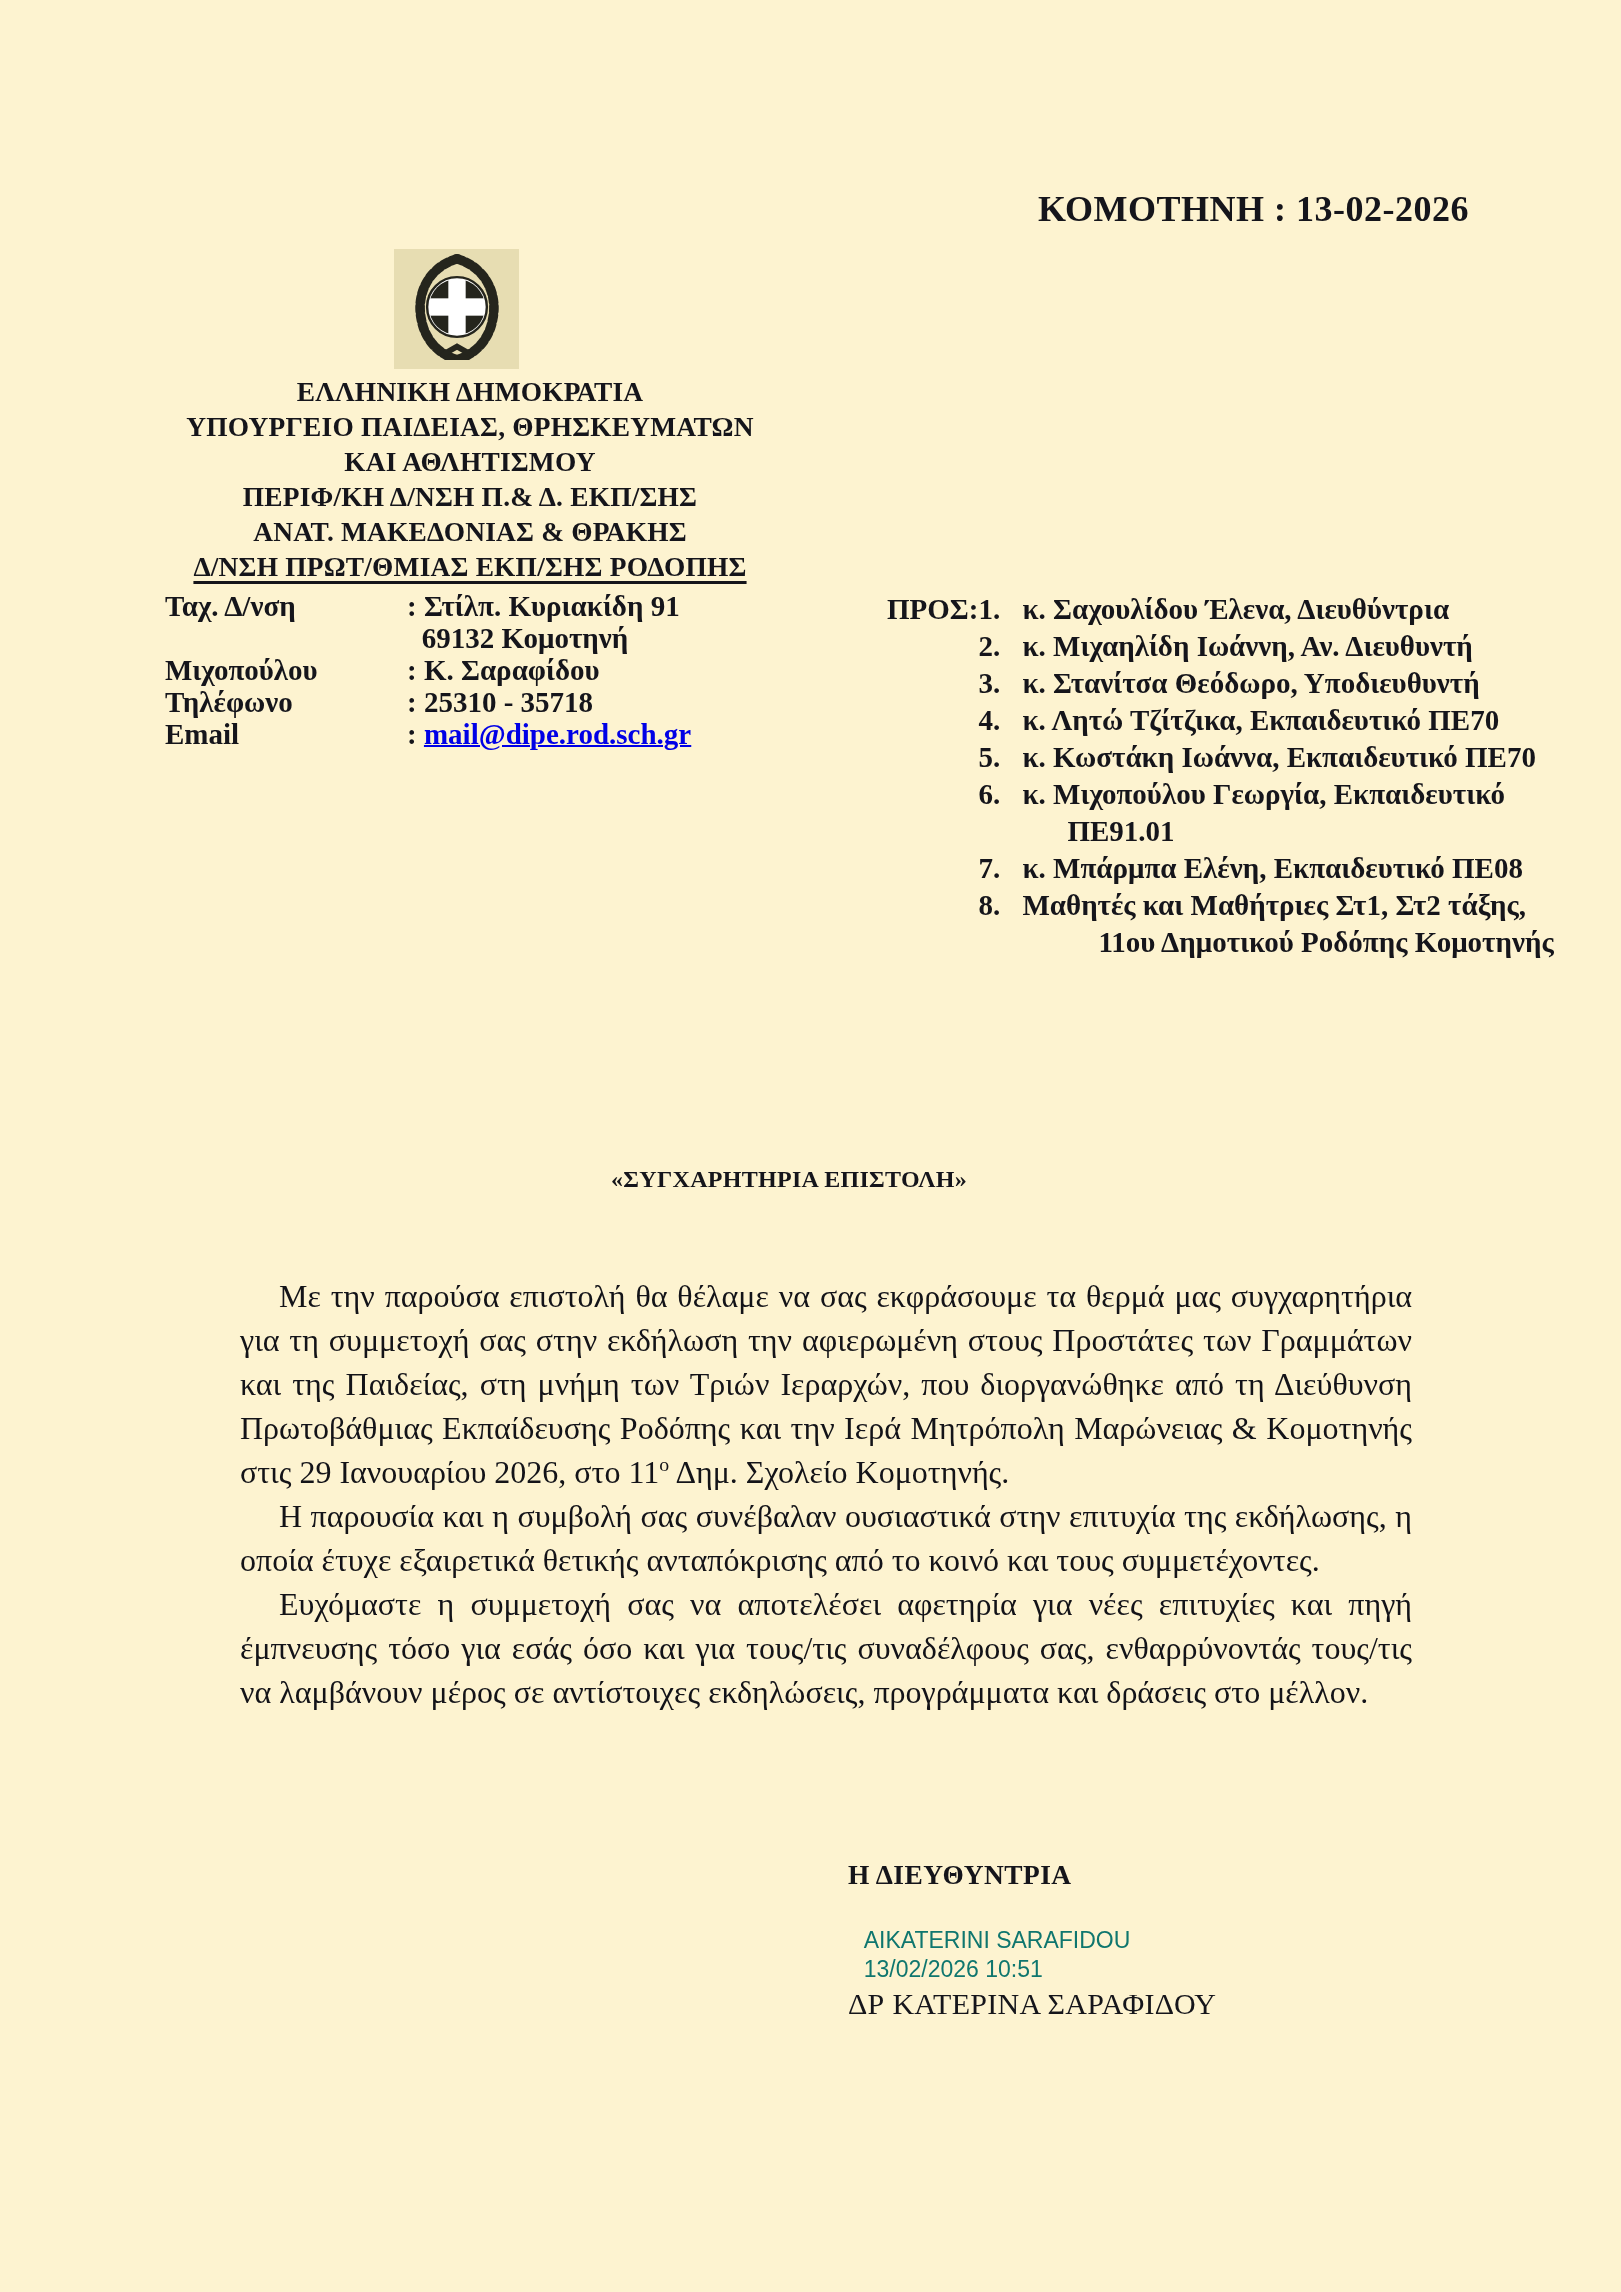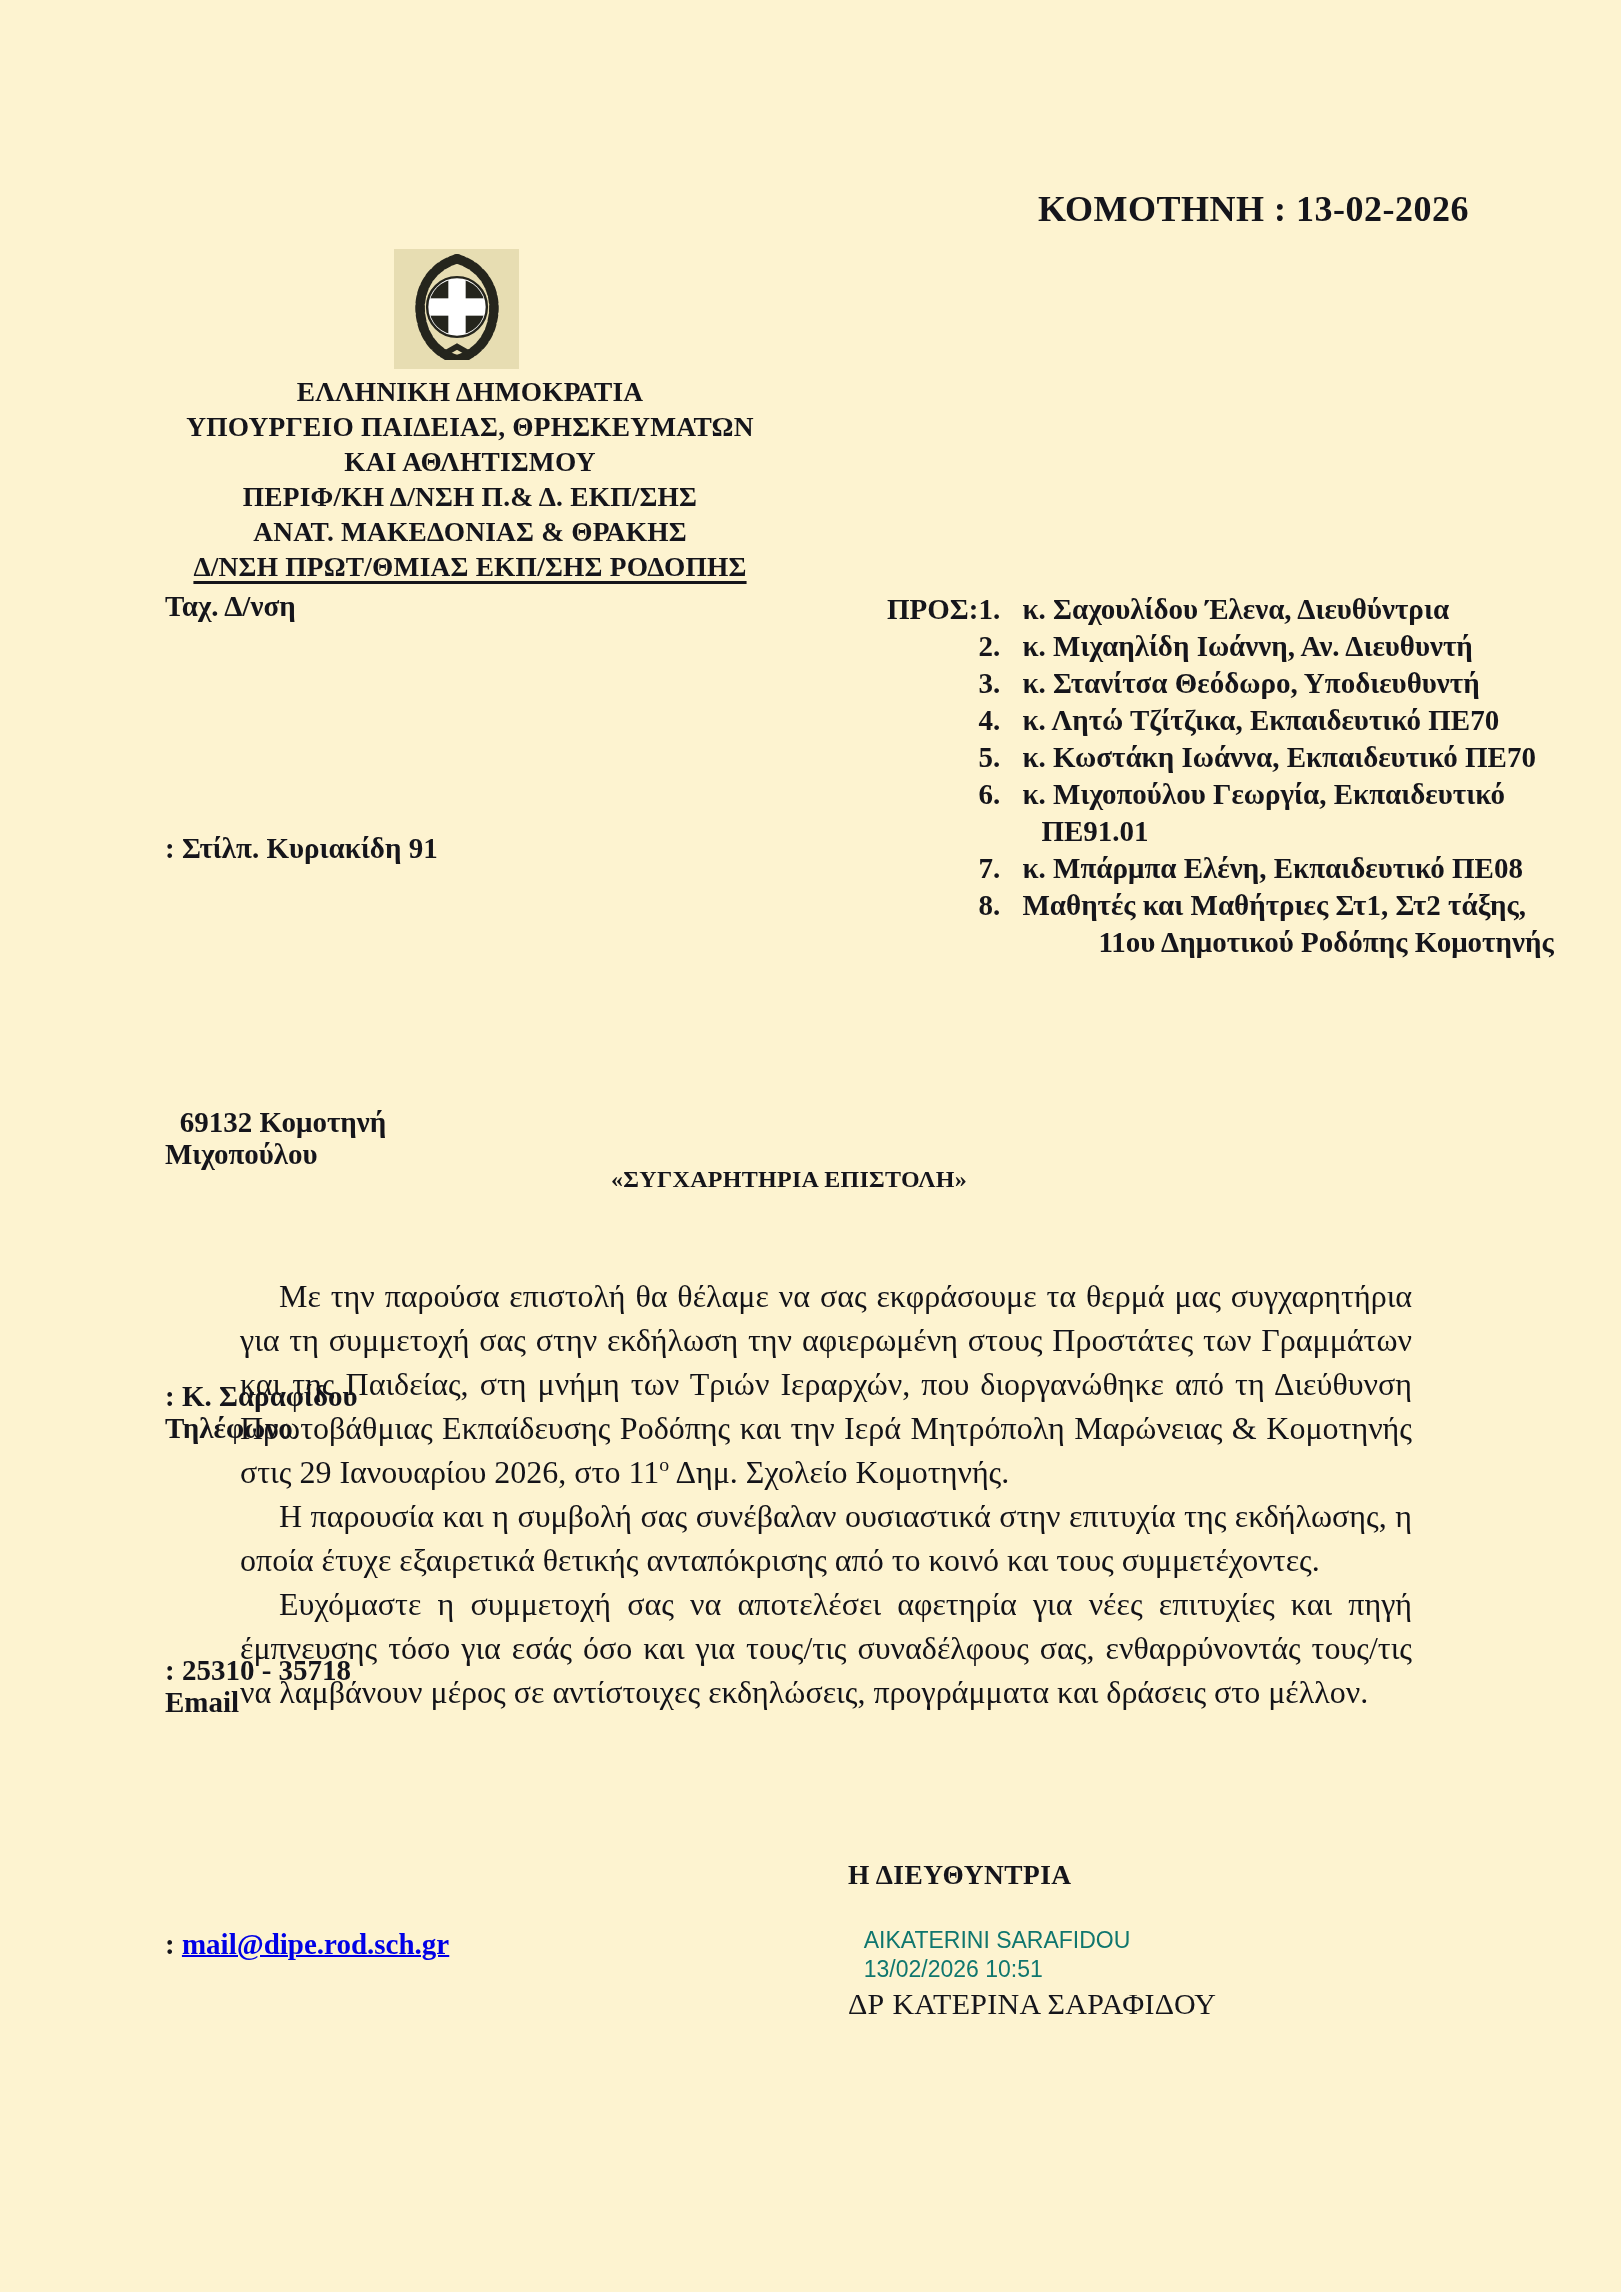--- a/index.html
+++ b/index.html
@@ -38,37 +38,37 @@
     text-decoration:underline;
     text-decoration-thickness:2.9px;
     text-underline-offset:4.9px;
   }
 
   
   .contact-block {
     left:165px; top:590px; width:647px;
     font-size:29px; font-weight:bold; line-height:32px;
   }
-  .c-row { display:flex;flex-direction:column; }
+  .c-row { display:flex; }
   .c-label { flex:0 0 242px; }
   .c-value { flex:1; }
   .email-link { color:#0000e6; text-decoration:underline; text-decoration-thickness:2px; cursor:pointer; }
 
   
   .recipients-block {
     left:887px; top:591px;
     font-size:29px; font-weight:bold; line-height:37px;
     display:flex; align-items:flex-start;
     white-space:nowrap;
   }
   .pros-label { flex:0 0 auto; }
   .rec-items { flex:0 0 auto; }
   .rec-num { display:inline-block; min-width:44px; }
   .rec-line2 { margin-left:120px; }
-  .rec-line2.sm { margin-left:63px; }
+  .rec-line2.sm { margin-left:89px; }
 
   
   .letter-title {
     left:240px; top:1166px; width:1098px;
     text-align:center;
     font-size:24px; font-weight:bold;
     letter-spacing:0.3px;
   }
 
   

